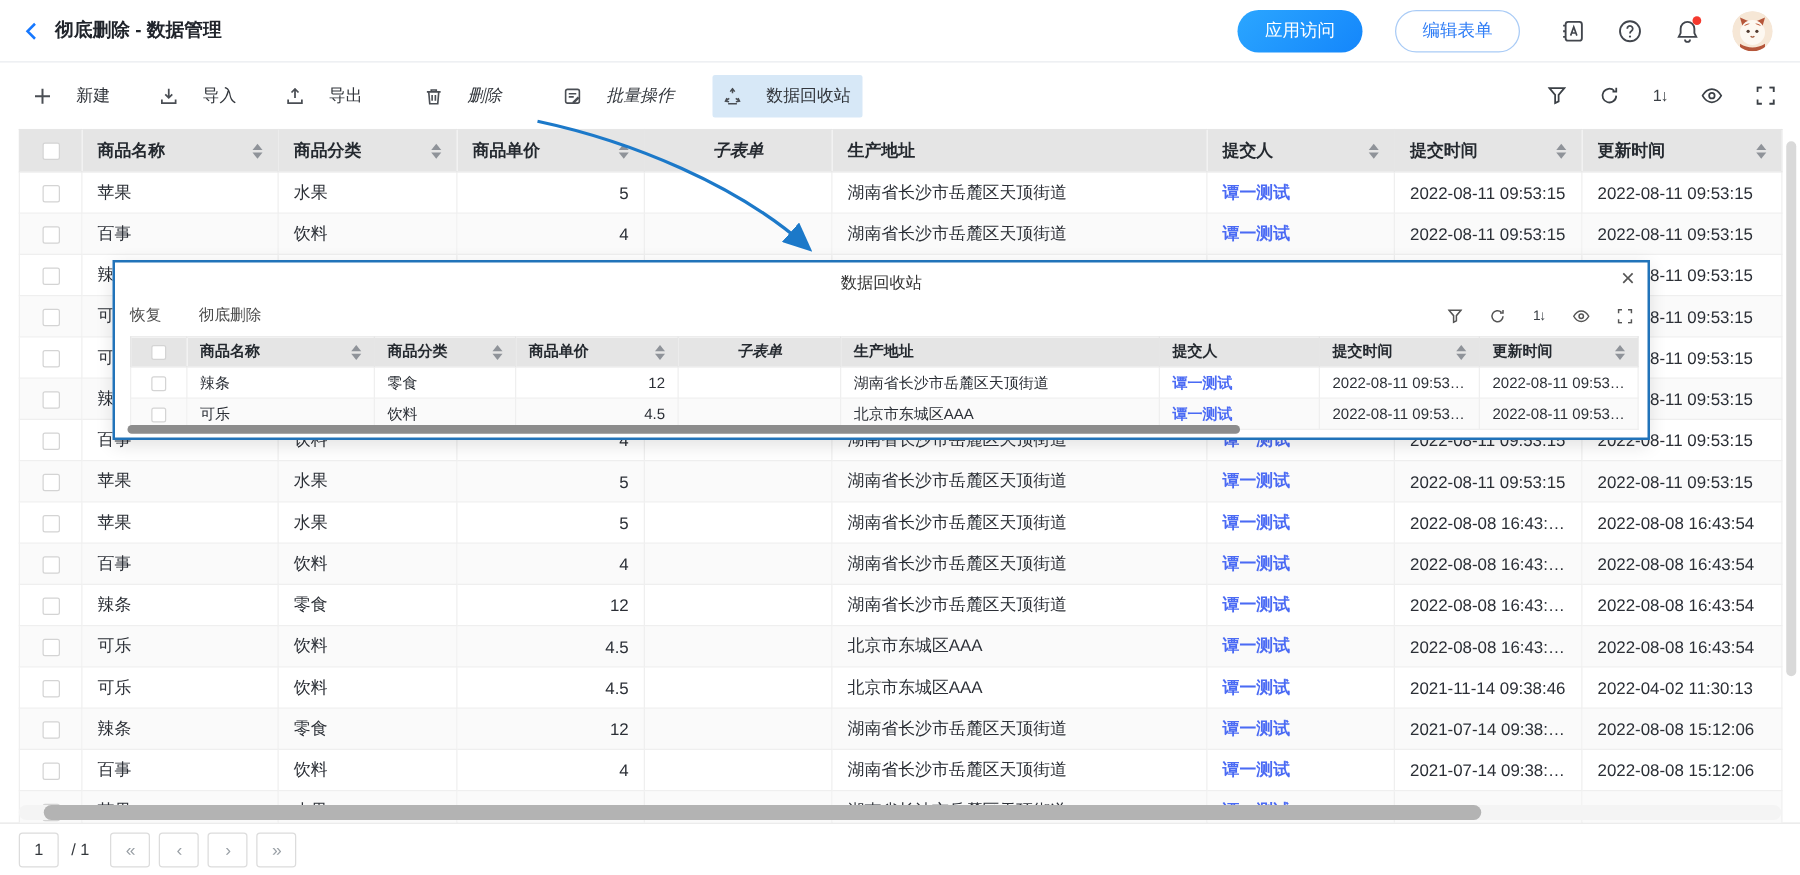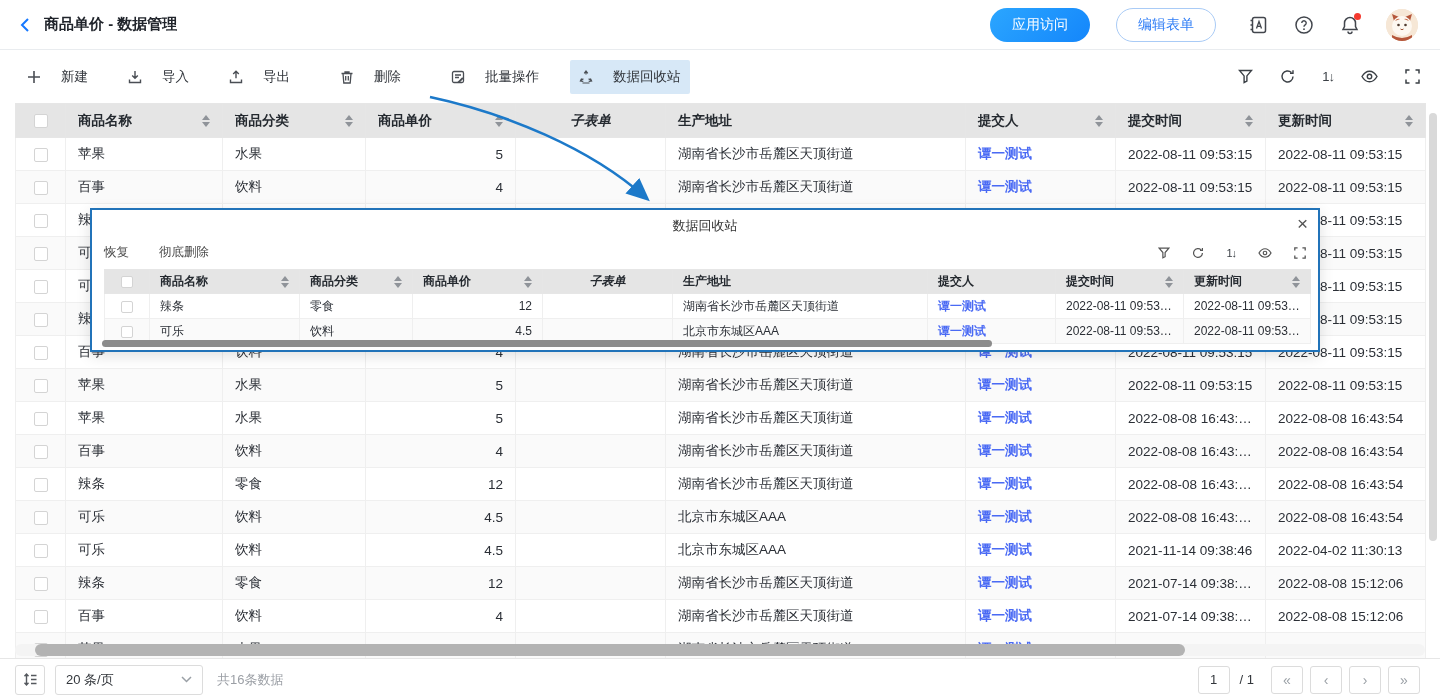--- a/index.html
+++ b/index.html
@@ -20,21 +20,21 @@
   .hdr-icon { color:#42464d; display:flex; align-items:center; cursor:pointer; position:relative; }
   .bell-dot { position:absolute; top:-2px; right:-1px; width:7px; height:7px; border-radius:50%; background:#f5392e; }
   .avatar { width:32px; height:32px; border-radius:50%; overflow:hidden; background:#f3e3d3; cursor:pointer; }
 
   
   .toolbar { height:53px; display:flex; align-items:center; justify-content:space-between; padding:0 20px 0 18px; }
   .tb-left { display:flex; align-items:center; }
   .tb-item { display:flex; align-items:center; gap:20px; font-size:13.5px; color:#32363c;
     margin-right:22px; padding:8px 9px; border-radius:2px; cursor:pointer; white-space:nowrap; }
   .tb-item svg { color:#4a4e54; }
-  .tb-item.extra-gap { margin-left:10px; }
+  .tb-item.extra-gap { margin-left:10px;font-style:italic; }
   .tb-item.active { background:#d7e8f7; }
   .tb-right { display:flex; align-items:center; gap:27px; color:#3b4046; }
   .tb-right .ticon { display:flex; align-items:center; cursor:pointer; font-size:13px; }
   .sort-1-down { font-size:13px; color:#3b4046; letter-spacing:-1px; }
 
   
   .table-wrap { position:relative; height:555px; overflow:hidden; padding:0 15px; }
   table.grid { border-collapse:collapse; table-layout:fixed; width:1410px; }
   table.grid th, table.grid td { border:1px solid #efefef; padding:0 12px; height:33px;
     font-size:13.5px; overflow:hidden; white-space:nowrap; text-overflow:ellipsis; }
@@ -96,21 +96,21 @@
 </head>
 <body>
 
 <header class="app-header">
   <div class="hdr-left">
     <span class="back-btn">
       <svg width="16" height="16" viewBox="0 0 16 16" fill="none" stroke="#1678ff" stroke-width="2">
           <polyline points="10,2 4,8 10,14"></polyline>
         </svg>
     </span>
-    <span class="page-title">商品单价 - 数据管理</span>
+    <span class="page-title">彻底删除 - 数据管理</span>
   </div>
   <div class="hdr-right">
     <button class="btn-primary">应用访问</button>
     <button class="btn-outline">编辑表单</button>
     <span class="hdr-icon">
       <svg width="20" height="20" viewBox="0 0 20 20" fill="none" stroke="currentColor" stroke-width="1.5">
         <rect x="4.5" y="2.5" width="13" height="15" rx="2"></rect>
           <path d="M2.5 5.5h2M2.5 10h2M2.5 14.5h2"></path>
         <path d="M8.5 13.5l2.5-7 2.5 7M9.3 11.4h3.4" stroke-width="1.3"></path>
       </svg>
@@ -625,34 +625,20 @@
 <svg class="arrow-layer">
   <defs>
     <marker id="ah" markerWidth="9" markerHeight="8" refX="6.5" refY="4" orient="auto">
       <path d="M0,0 L9,4 L0,8 Z" fill="#1c79c9"></path>
     </marker>
   </defs>
   <path d="M430,97 C505,113 590,148 645,197" stroke="#1c79c9" stroke-width="2.6" fill="none" marker-end="url(#ah)"></path>
 </svg>
 
 <footer class="app-footer">
-  <div class="ft-left">
-    <span class="icon-btn">
-      <svg width="15" height="15" viewBox="0 0 15 15" fill="none" stroke="currentColor" stroke-width="1.4">
-        <path d="M3.5 2v11M1.5 4.2 3.5 2l2 2.2M1.5 10.8 3.5 13l2-2.2M8 3.5h5.5M8 7.5h5.5M8 11.5h5.5"></path>
-      </svg>
-    </span>
-    <span class="page-size">
-      <span>20 条/页</span>
-      <svg width="11" height="7" viewBox="0 0 11 7" fill="none" stroke="#9aa0a6" stroke-width="1.5">
-          <polyline points="1,1 5.5,5.5 10,1"></polyline>
-        </svg>
-    </span>
-    <span class="total-label">共16条数据</span>
-  </div>
   <div class="ft-right">
     <span class="page-box">1</span>
     <span class="page-of">/ 1</span>
     <span class="pg-btn">«</span>
     <span class="pg-btn">‹</span>
     <span class="pg-btn">›</span>
     <span class="pg-btn">»</span>
   </div>
 </footer>
 

